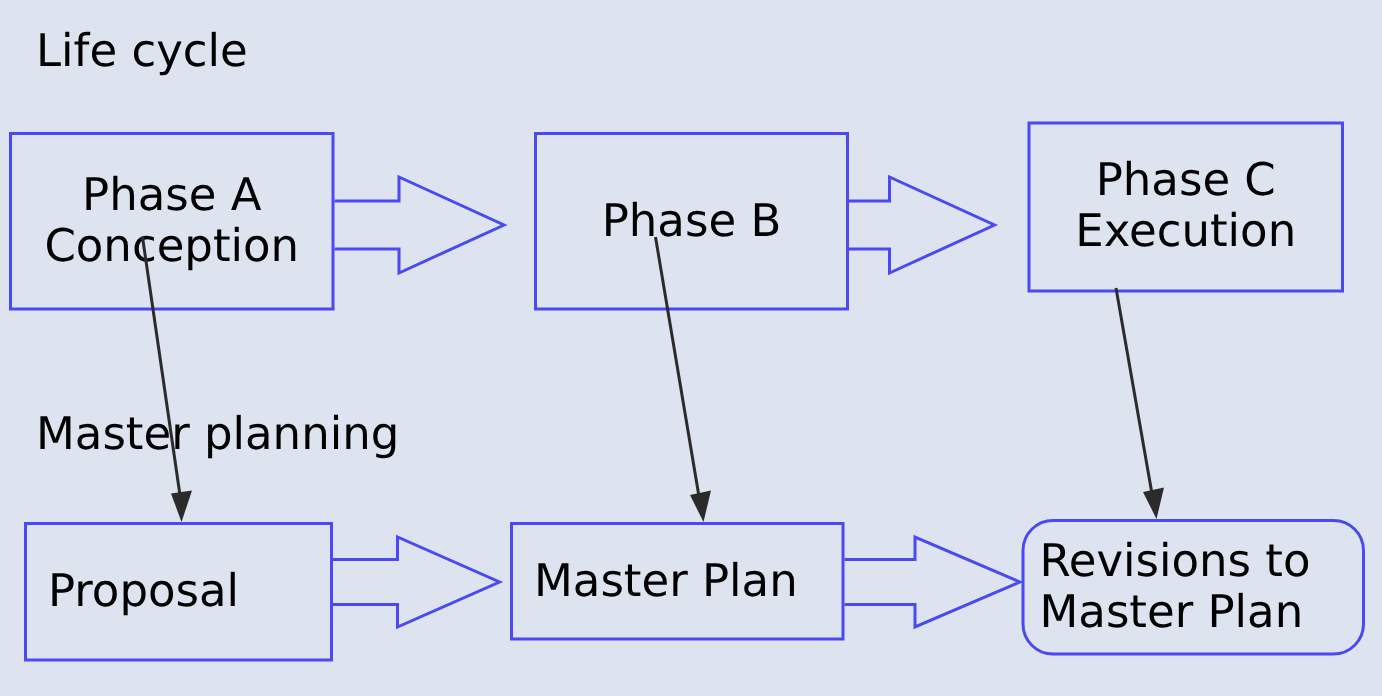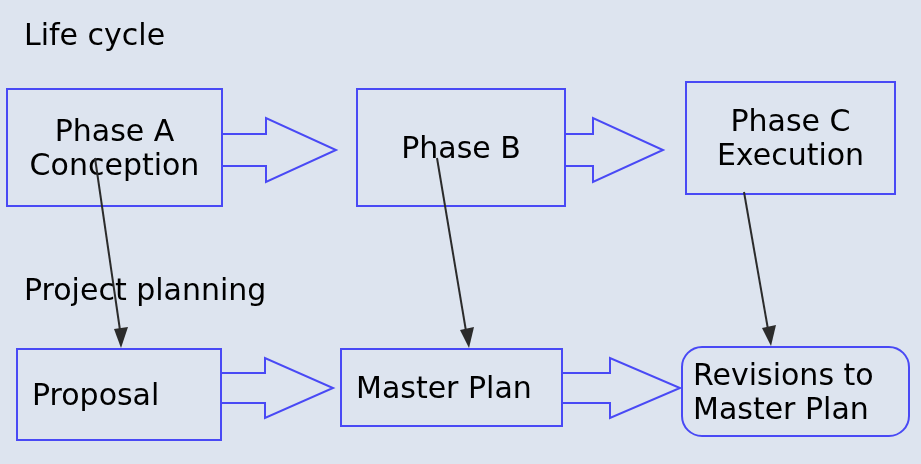--- a/index.html
+++ b/index.html
@@ -74,21 +74,21 @@
   }
   .thin-head { fill: #2b2b2b; stroke: none; }
 </style>
 </head>
 <body>
 
 <div id="stage">
 
   <div class="section-label" id="label-lifecycle">Life cycle</div>
 
-  <div class="section-label" id="label-planning">Project planning</div>
+  <div class="section-label" id="label-planning">Master planning</div>
 
   <svg class="svg-layer" viewBox="0 0 921 464" width="921" height="464">
 
     <polygon class="block-arrow" points="210,134 266,134 266,118 336,150 266,182 266,166 210,166"></polygon>
 
     <polygon class="block-arrow" points="538,134 593,134 593,118 663,150 593,182 593,166 538,166"></polygon>
 
     <polygon class="block-arrow" points="210,373 265,373 265,358 333,388 265,418 265,403 210,403"></polygon>
 
     <polygon class="block-arrow" points="551,373 610,373 610,358 680,388 610,418 610,403 551,403"></polygon>

